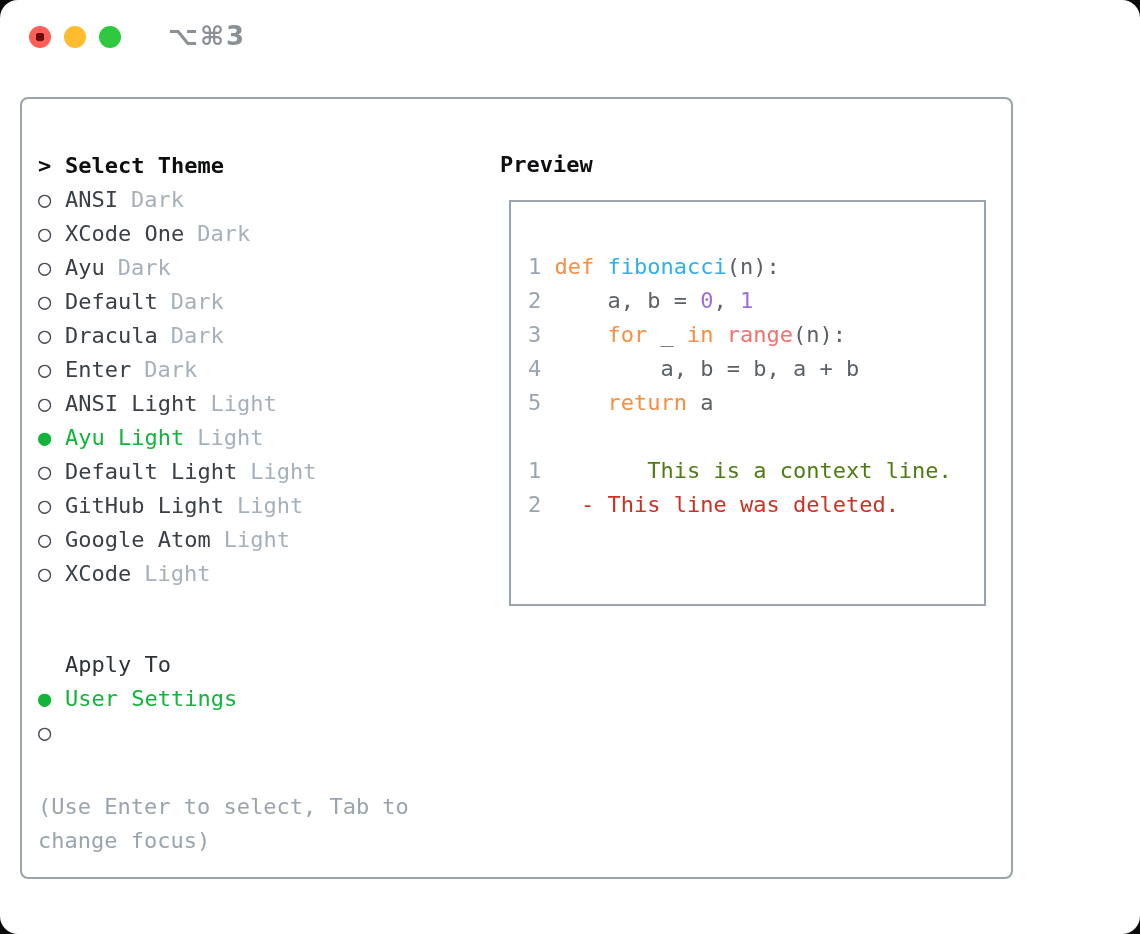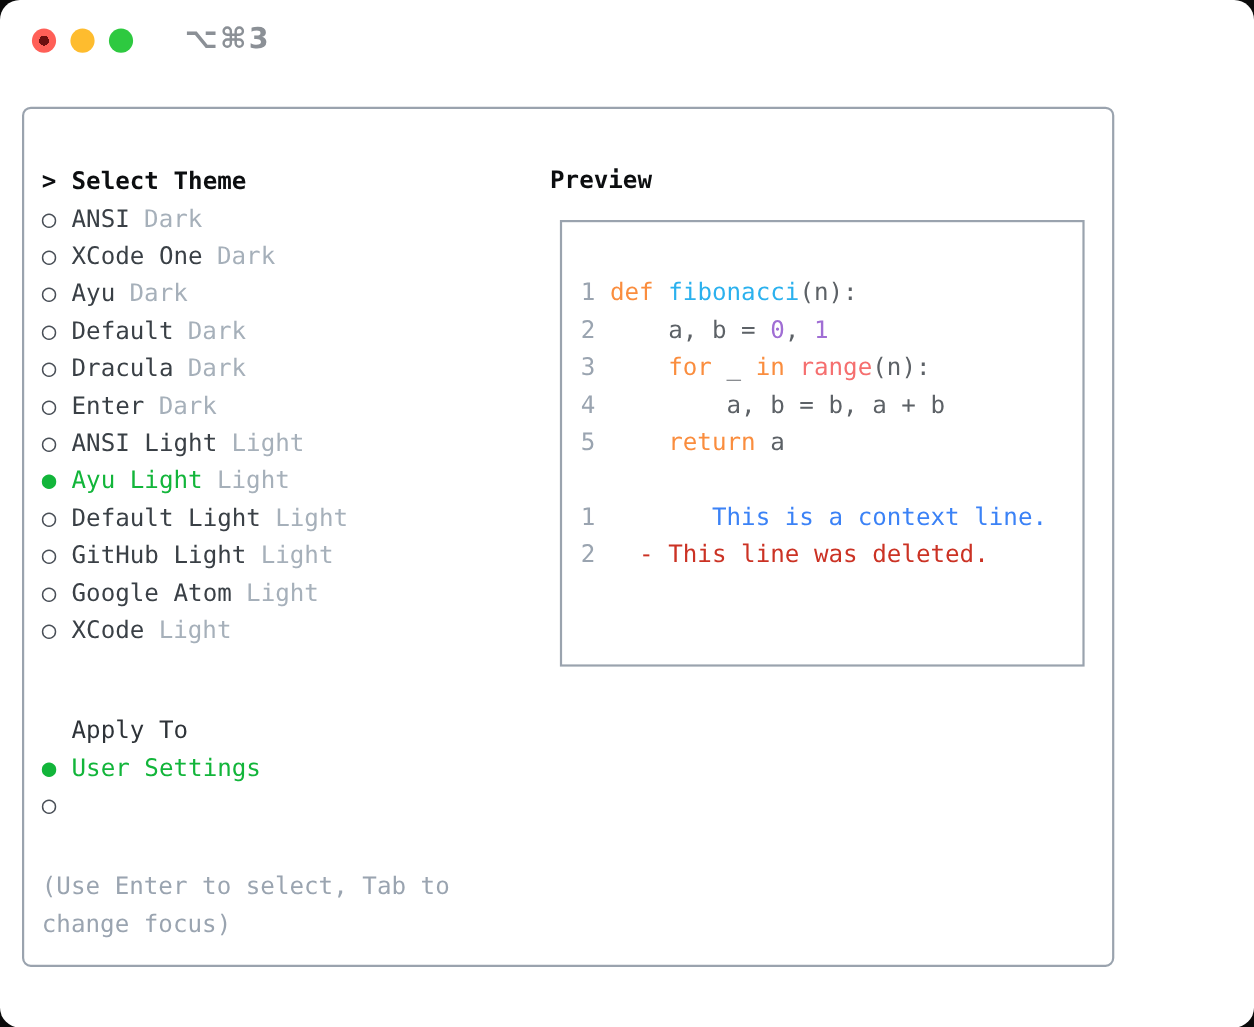--- a/index.html
+++ b/index.html
@@ -62,21 +62,21 @@
     background:#fff;
   }
   #code{padding:48px 0 0 17px;}
   .code-line{height:34px;line-height:34px;font-size:22px;white-space:pre;}
   .tok-num{color:var(--muted);}
   .tok-kw{color:var(--syntax-keyword);}
   .tok-fn{color:var(--syntax-function);}
   .tok-lit{color:var(--syntax-number);}
   .tok-call{color:var(--syntax-call);margin-top:46px;}
   .tok-plain{color:var(--code-plain);}
-  .tok-ctx{color:#3b82f6;}
+  .tok-ctx{color:#4d7c0f;}
   .tok-del{color:var(--diff-deleted);}
   .tok-add{color:var(--diff-added);}
 </style>
 </head>
 <body>
 
 <div id="window">
 
   <div class="titlebar">
     <span class="tl red"></span>

